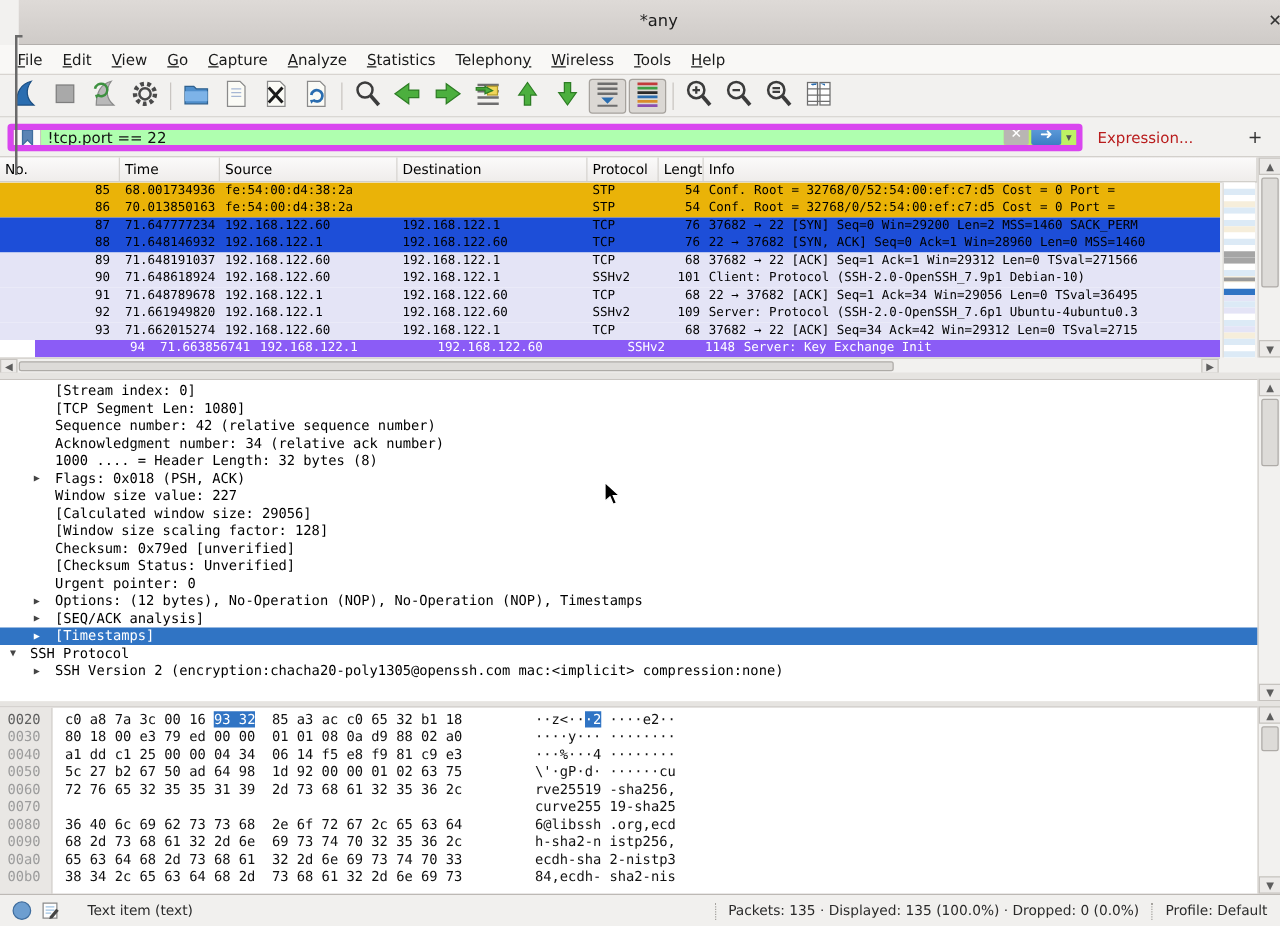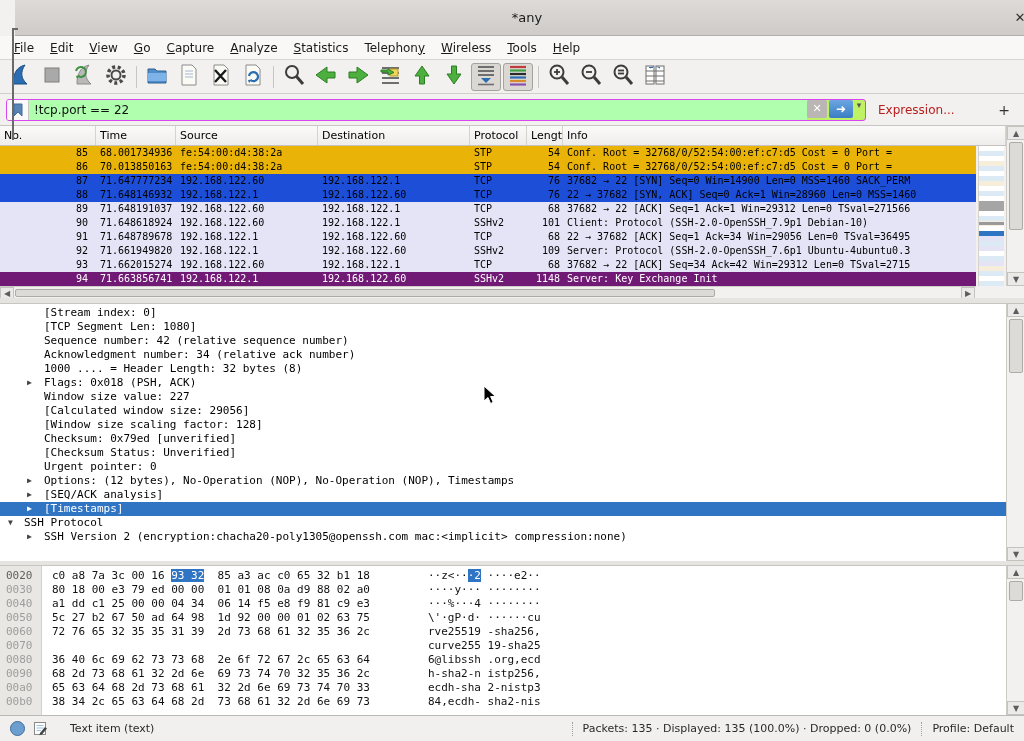--- a/index.html
+++ b/index.html
@@ -25,22 +25,22 @@
   .toolbar { position:absolute; left:0; top:60px; width:1024px; height:34px;
     background:#f2f1ef; border-bottom:1px solid #d2cfcb; display:flex; align-items:center; padding-left:4px; }
   .tbtn { width:30px; height:28px; margin:0 1px; display:flex; align-items:center; justify-content:center;
     border:1px solid transparent; border-radius:3px; }
   .tbtn.pressed { background:#dbd8d4; border:1px solid #a6a29d; }
   .tsep { width:1px; height:22px; background:#c9c5c1; margin:0 4px; }
 
   
   .filterbar { position:absolute; left:0; top:94px; width:1024px; height:32px;
     background:#f2f1ef; border-bottom:1px solid #c9c5c1; display:flex; align-items:center; padding:0 6px; }
-  .filter-wrap { display:flex; align-items:flex-start; height:22px; flex:0 0 860px;
-    border:1px solid #d946ef; border-radius:3px; overflow:hidden; background:#bef264; }
+  .filter-wrap { display:flex; align-items:flex-end; height:22px; flex:0 0 860px;
+    border:5px solid #d946ef; border-radius:3px; overflow:hidden; background:#bef264; }
   .bookmark-btn { width:22px; height:100%; background:#fbfafa; border-right:1px solid #c9c5c1;
     display:flex; align-items:center; justify-content:center; }
   .filter-input { flex:1; height:100%; border:none; outline:none; font-size:12px;
     font-family:"DejaVu Sans","Liberation Sans",sans-serif; padding:0 5px; color:#111; }
   .filter-clear { width:20px; height:18px; background:#b9b6b3; color:#fff; border-radius:2px;
     display:flex; align-items:center; justify-content:center; font-size:11px; margin-right:2px; }
   .filter-apply { width:24px; height:18px; background:linear-gradient(#6aa6e0,#3b7dc4); border-radius:2px;
     display:flex; align-items:center; justify-content:center; color:#fff; font-size:12px; }
   .filter-drop { width:12px; text-align:center; color:#555; font-size:9px; }
   .expression { font-size:12px; color:#b91c1c; margin-left:12px; }
@@ -56,21 +56,21 @@
     font-family:"DejaVu Sans Mono","Liberation Mono",monospace; font-size:10px; background:#fff; }
   .prow { display:grid; grid-template-columns:96px 80px 142px 152px 57px 36px 1fr; height:14px; line-height:14px;
     white-space:nowrap; color:#000; }
   .prow .c-no { text-align:right; padding-right:8px; }
   .prow .c-time, .prow .c-src, .prow .c-dst, .prow .c-proto { padding-left:4px; }
   .prow .c-len { text-align:right; padding-right:3px; }
   .prow .c-info { padding-left:4px; overflow:hidden; }
   .prow.white { background:#eab308; }
   .prow.gray { background:#1d4ed8; }
   .prow.lavender { background:#e4e4f6; }
-  .prow.selected { background:#701a75; color:#fff; }
+  .prow.selected { background:#8b5cf6; color:#fff;margin-left:28px; }
   .conv-line { position:absolute; left:12px; top:28px; width:2px; height:112px; background:#6a6a6a; }
   .conv-notch { position:absolute; left:12px; top:28px; width:6px; height:2px; background:#6a6a6a; }
 
   
   .minimap { position:absolute; left:978px; top:146px; width:26px; height:140px; background:#fff;
     border-left:1px solid #d6d3cf; overflow:hidden; }
   .mstripe { width:100%; height:5px; }
   .mview-top { position:absolute; left:0; top:76px; width:100%; height:3px; background:#9a9a9a; }
   .mview-line { position:absolute; left:0; top:88px; width:100%; height:2px; background:#3074c4; }
 
@@ -334,21 +334,21 @@
         <div class="c-len">54</div>
         <div class="c-info">Conf. Root = 32768/0/52:54:00:ef:c7:d5  Cost = 0  Port =</div>
       </div>
       <div class="prow gray">
         <div class="c-no">87</div>
         <div class="c-time">71.647777234</div>
         <div class="c-src">192.168.122.60</div>
         <div class="c-dst">192.168.122.1</div>
         <div class="c-proto">TCP</div>
         <div class="c-len">76</div>
-        <div class="c-info">37682 → 22 [SYN] Seq=0 Win=14900 Len=0 MSS=1460 SACK_PERM</div>
+        <div class="c-info">37682 → 22 [SYN] Seq=0 Win=29200 Len=2 MSS=1460 SACK_PERM</div>
       </div>
       <div class="prow gray">
         <div class="c-no">88</div>
         <div class="c-time">71.648146932</div>
         <div class="c-src">192.168.122.1</div>
         <div class="c-dst">192.168.122.60</div>
         <div class="c-proto">TCP</div>
         <div class="c-len">76</div>
         <div class="c-info">22 → 37682 [SYN, ACK] Seq=0 Ack=1 Win=28960 Len=0 MSS=1460</div>
       </div>

